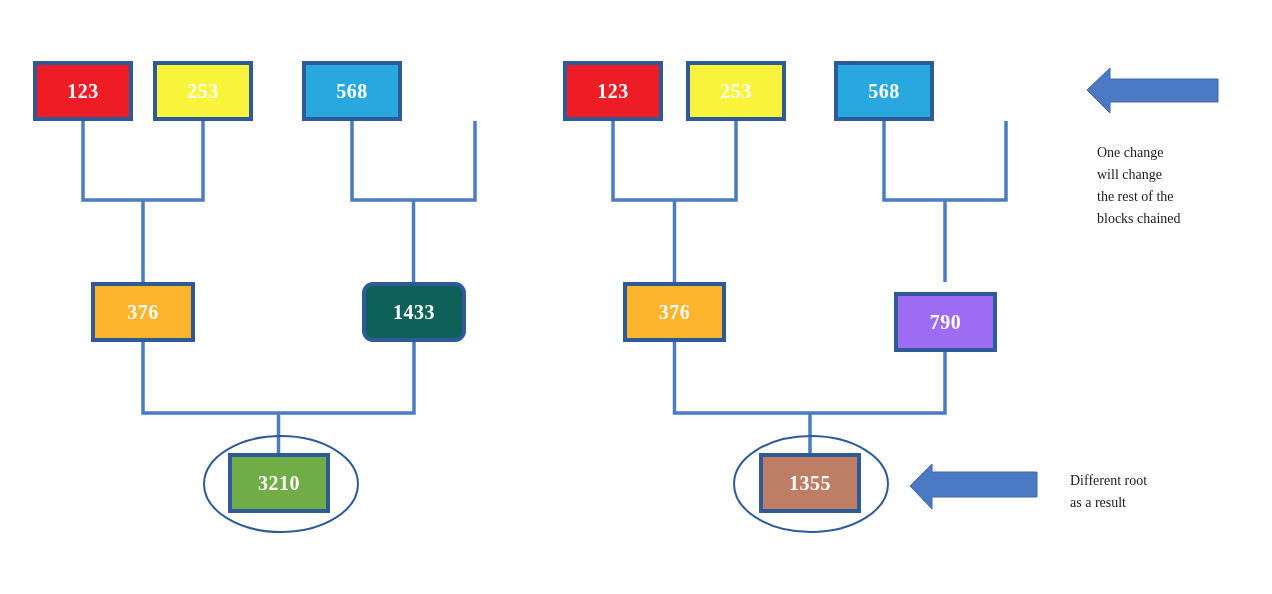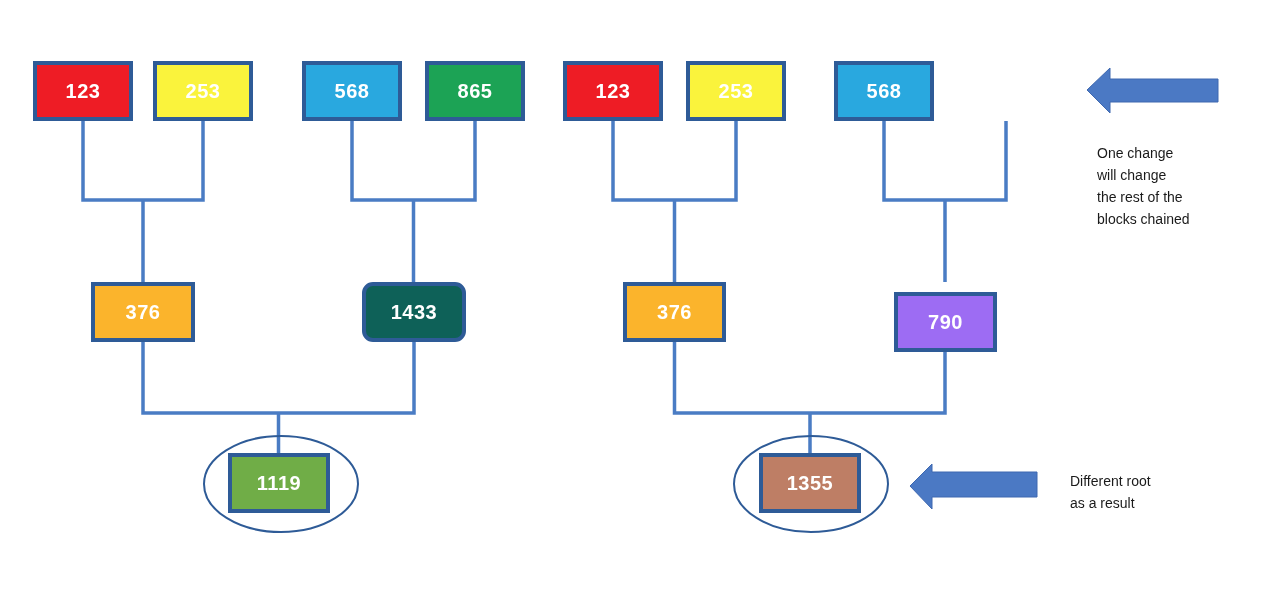--- a/index.html
+++ b/index.html
@@ -1,19 +1,19 @@
 <!DOCTYPE html>
 <html style="--box-border: #2E5B97; --connector: #4A7CC4; --ellipse: #2E5B97; --arrow: #4B79C4; --text: #FFFFFF; --annotation: #1A1A1A;"><head>
 <meta charset="utf-8">
 <title>Diagram</title>
 <style>
   html,body { margin:0; padding:0; background:#ffffff; }
   .canvas {
     position:relative; width:1272px; height:594px; background:#ffffff;
-    font-family:Liberation Sans, sans-serif; overflow:hidden;
+    font-family:Liberation Serif, serif; overflow:hidden;
   }
   svg.layer { position:absolute; left:0; top:0; width:1272px; height:594px; }
   .connector { fill:none; stroke:var(--connector,#4A7CC4); stroke-width:3.5; }
   .root-ellipse { fill:none; stroke:var(--ellipse,#2E5B97); stroke-width:2; }
   .arrow { fill:var(--arrow,#4B79C4); stroke:#3E68B0; stroke-width:1; stroke-linejoin:miter; }
   .node {
     position:absolute; box-sizing:border-box; height:60px;
     border:4px solid var(--box-border,#2E5B97);
     display:flex; align-items:center; justify-content:center;
     color:var(--text,#FFFFFF); font-weight:bold; font-size:20px;
@@ -43,33 +43,32 @@
     <ellipse class="root-ellipse" cx="281" cy="484" rx="77" ry="48"></ellipse>
     <ellipse class="root-ellipse" cx="811" cy="484" rx="77" ry="48"></ellipse>
 
     <polygon class="arrow" points="1087,90 1110,68 1110,79 1218,79 1218,102 1110,102 1110,113"></polygon>
     <polygon class="arrow" points="910,486 932,464 932,472 1037,472 1037,497 932,497 932,509"></polygon>
   </svg>
 
   <div class="node" style="left: 33px; top: 61px; width: 100px; background-color: rgb(238, 28, 37);">123</div>
   <div class="node" style="left: 153px; top: 61px; width: 100px; background-color: rgb(250, 243, 60);">253</div>
   <div class="node" style="left: 302px; top: 61px; width: 100px; background-color: rgb(41, 168, 223);">568</div>
-  <div class="node" style="left: 425px; top: 61px; width: 100px; background-color: rgb(28, 163, 85);">865</div>
 
   <div class="node" style="left: 563px; top: 61px; width: 100px; background-color: rgb(238, 28, 37);">123</div>
   <div class="node" style="left: 686px; top: 61px; width: 100px; background-color: rgb(250, 243, 60);">253</div>
   <div class="node" style="left: 834px; top: 61px; width: 100px; background-color: rgb(41, 168, 223);">568</div>
 
   <div class="node" style="left: 91px; top: 282px; width: 104px; background-color: rgb(251, 180, 44);">376</div>
   <div class="node" style="left: 362px; top: 282px; width: 104px; background-color: rgb(14, 97, 88); border-radius: 11px;">1433</div>
 
   <div class="node" style="left: 623px; top: 282px; width: 103px; background-color: rgb(251, 180, 44);">376</div>
   <div class="node" style="left: 894px; top: 292px; width: 103px; background-color: rgb(157, 108, 243);">790</div>
 
-  <div class="node" style="left: 228px; top: 453px; width: 102px; background-color: rgb(112, 173, 71);">1119</div>
+  <div class="node" style="left: 228px; top: 453px; width: 102px; background-color: rgb(112, 173, 71);">3210</div>
   <div class="node" style="left: 759px; top: 453px; width: 102px; background-color: rgb(190, 126, 101);">1355</div>
 
   <div class="annotation" style="left:1097px; top:142px;">
     <span>One change</span>
     <span>will change</span>
     <span>the rest of the</span>
     <span>blocks chained</span>
   </div>
   <div class="annotation" style="left:1070px; top:470px;">
     <span>Different root</span>

